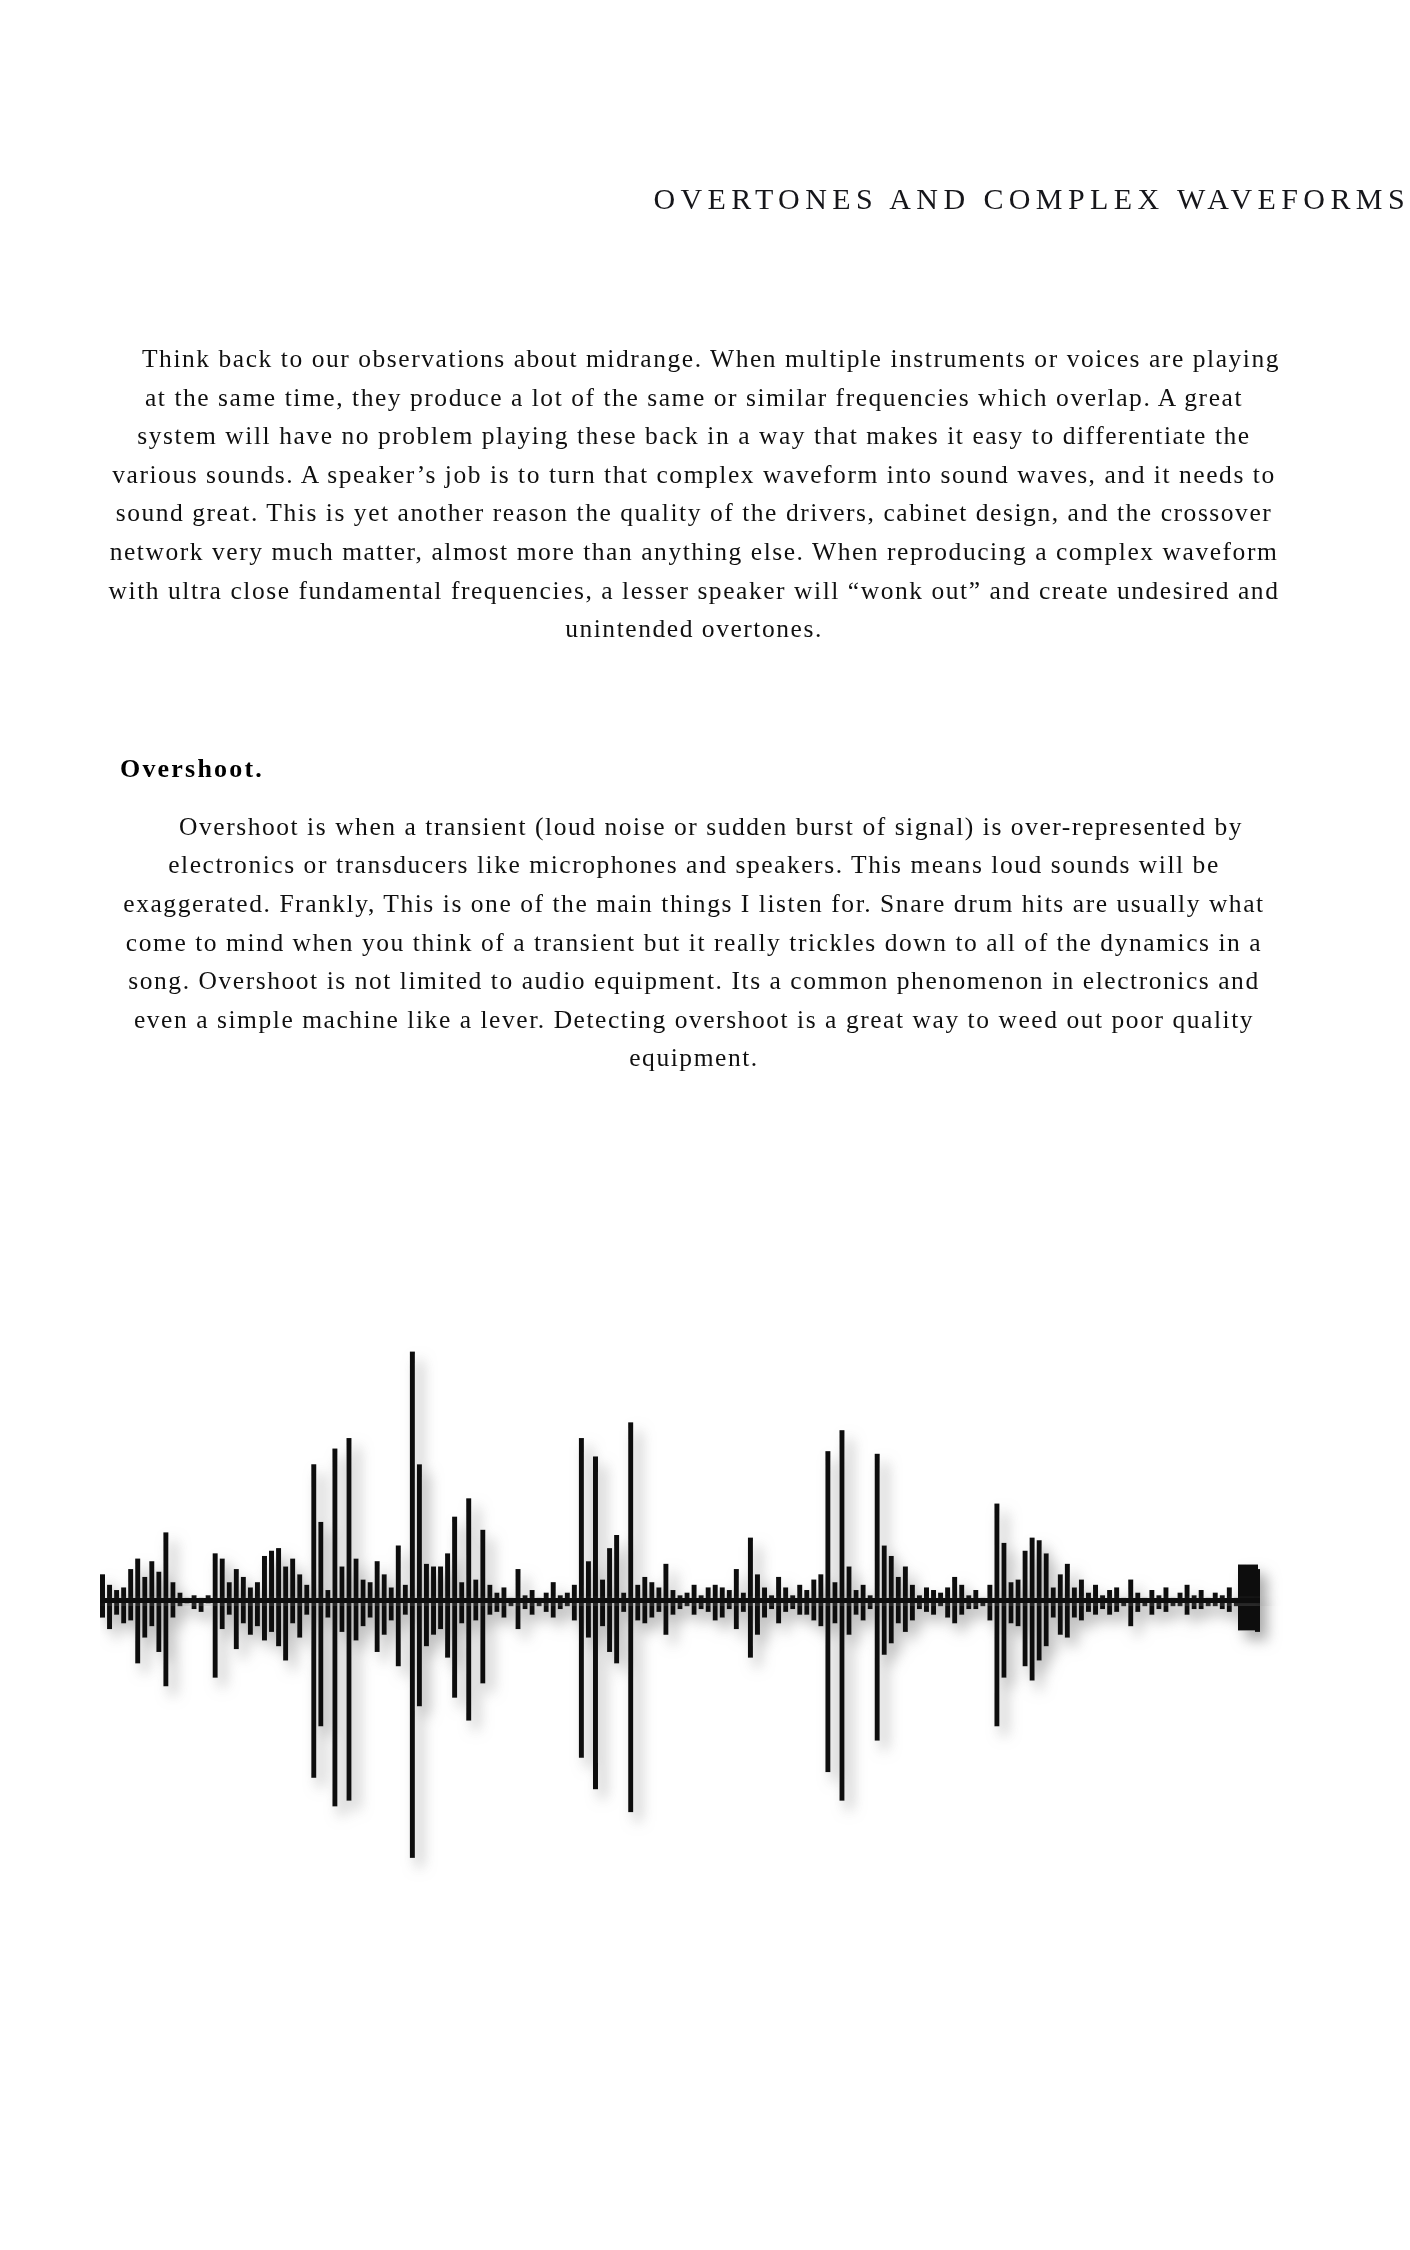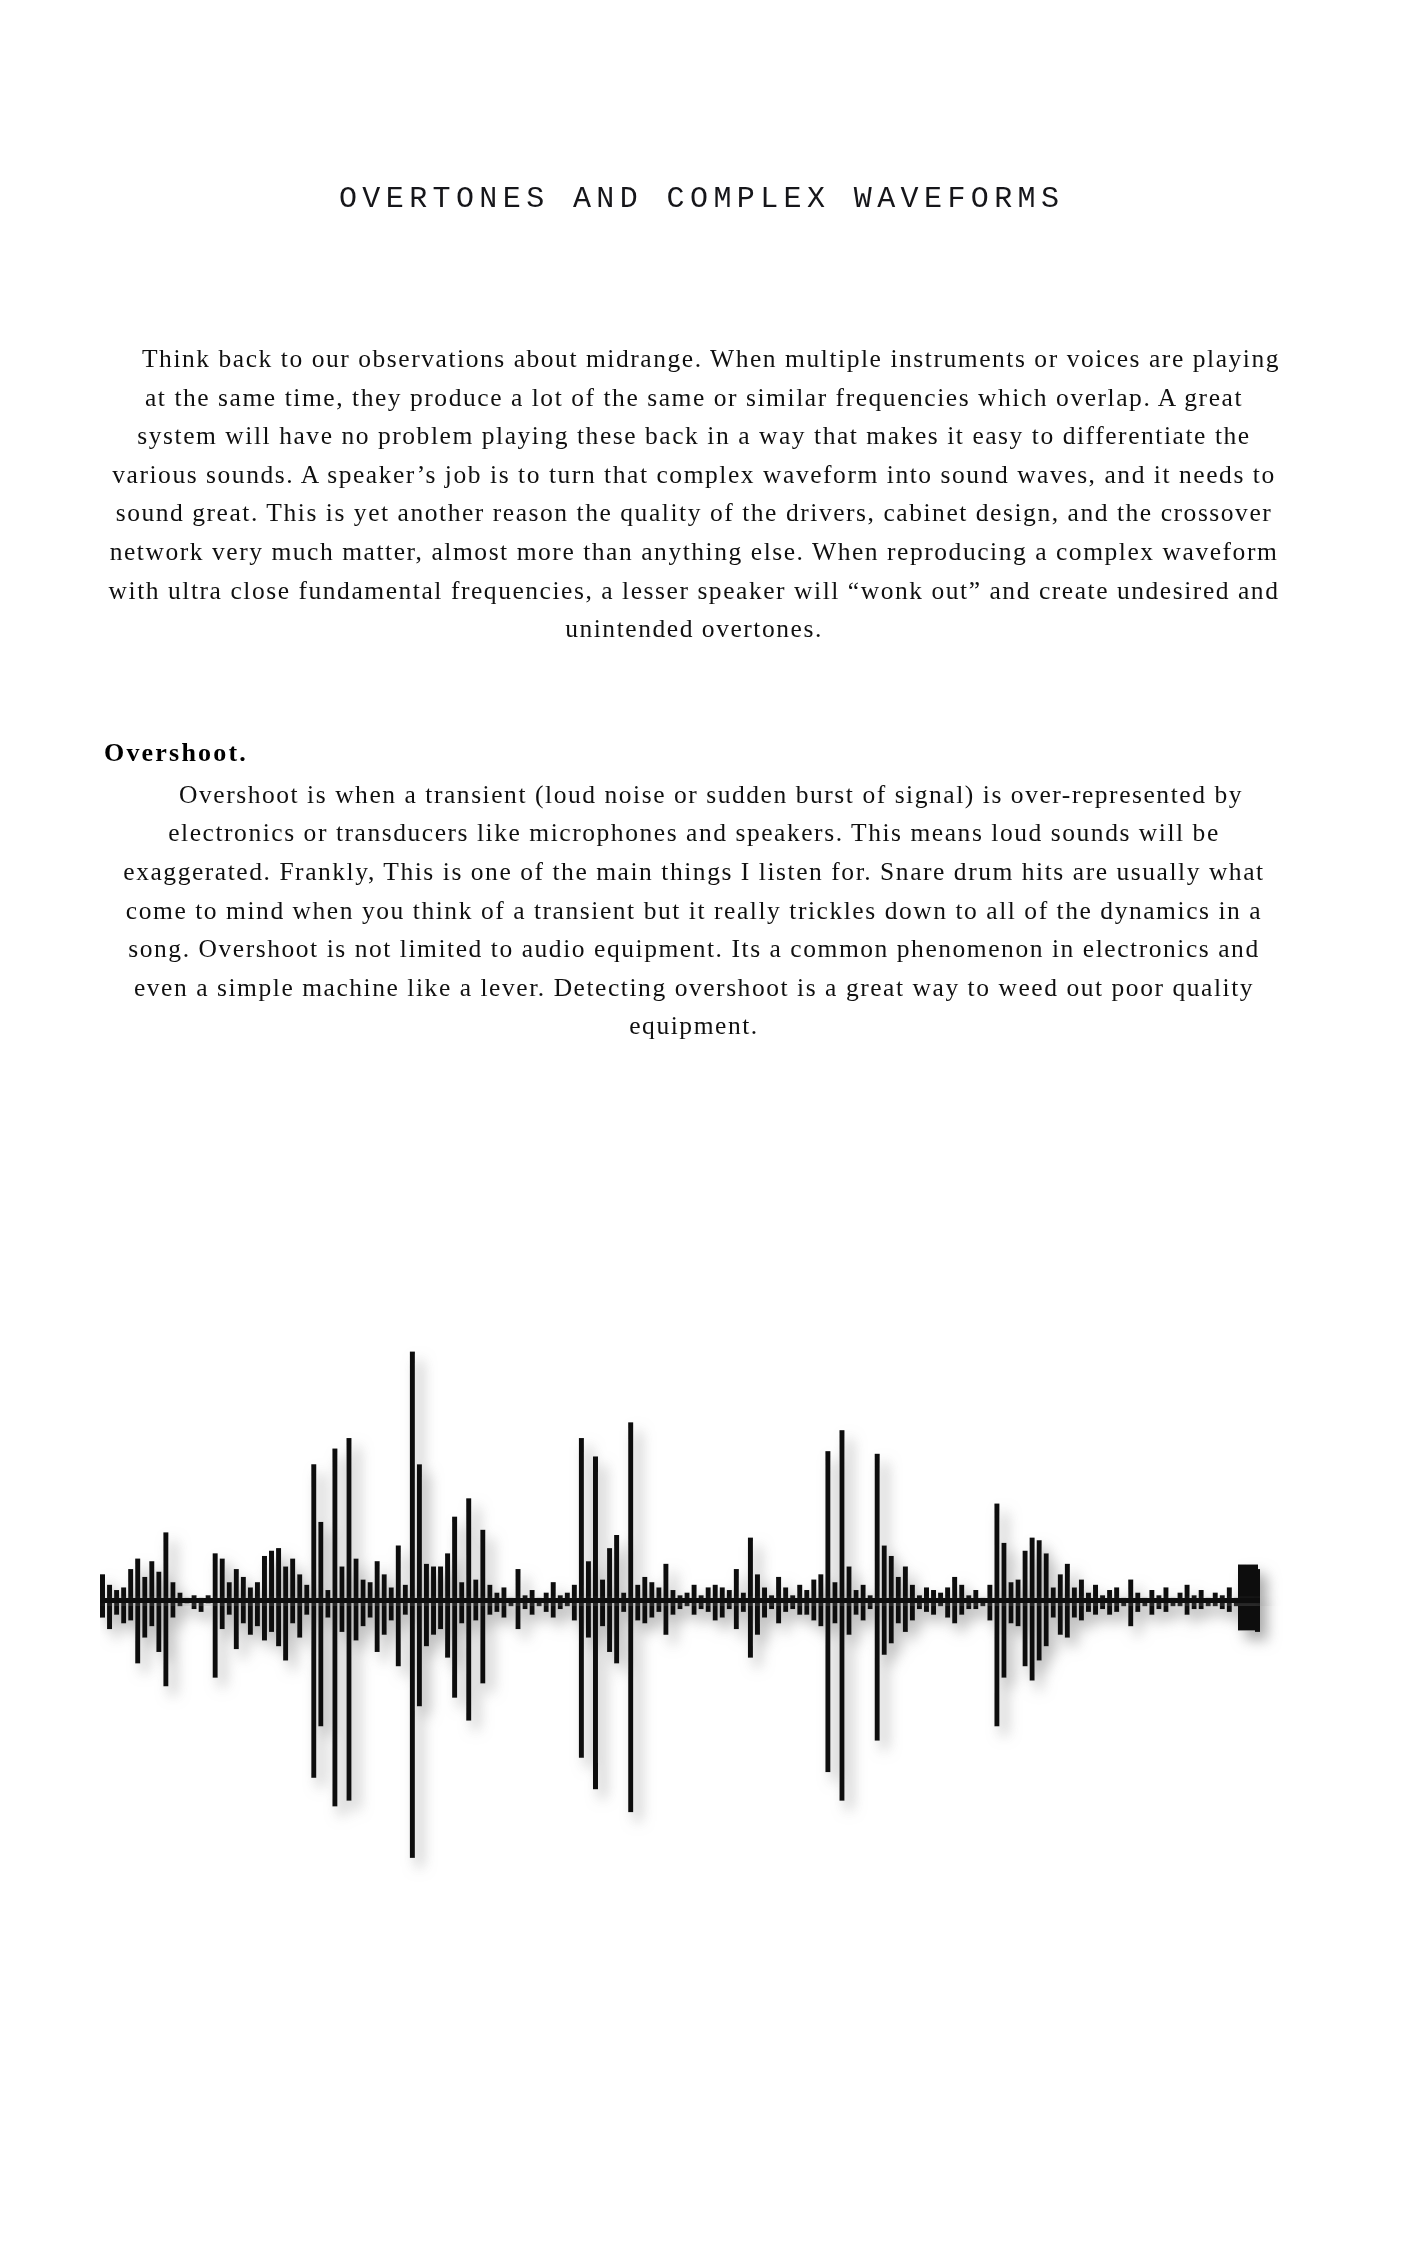--- a/index.html
+++ b/index.html
@@ -20,24 +20,24 @@
   .page {
     position: absolute;
     inset: 0;
     background: #fff;
   }
 
   
   .doc-title {
     position: absolute;
     left: 0;
-    right: 12px;
+    right: 0;
     top: 162px;
-    text-align: center;
-    font-family: Liberation Mono, monospace;
+    text-align: right;
+    font-family: Liberation Serif, serif;
     font-size: 30px;
     font-weight: 400;
     letter-spacing: 5.4px;
     text-indent: 5.4px;
     color: #16161a;
     white-space: nowrap;
   }
 
   
   .content {
@@ -56,21 +56,21 @@
     margin: 0;
     font-family: "Liberation Serif", "DejaVu Serif", serif;
   }
 
   .para .lead-indent {
     display: inline-block;
     width: 34px;
   }
 
   .section-heading {
-    margin: 0;
+    margin: 16px;
     font-size: 26px;
     font-weight: 700;
     letter-spacing: 2.2px;
     line-height: 38px;
     color: #000;
     font-family: "Liberation Serif", "DejaVu Serif", serif;
   }
 
   .gap-after-p1 { height: 85px; }
   .gap-after-head { height: 4px; }

